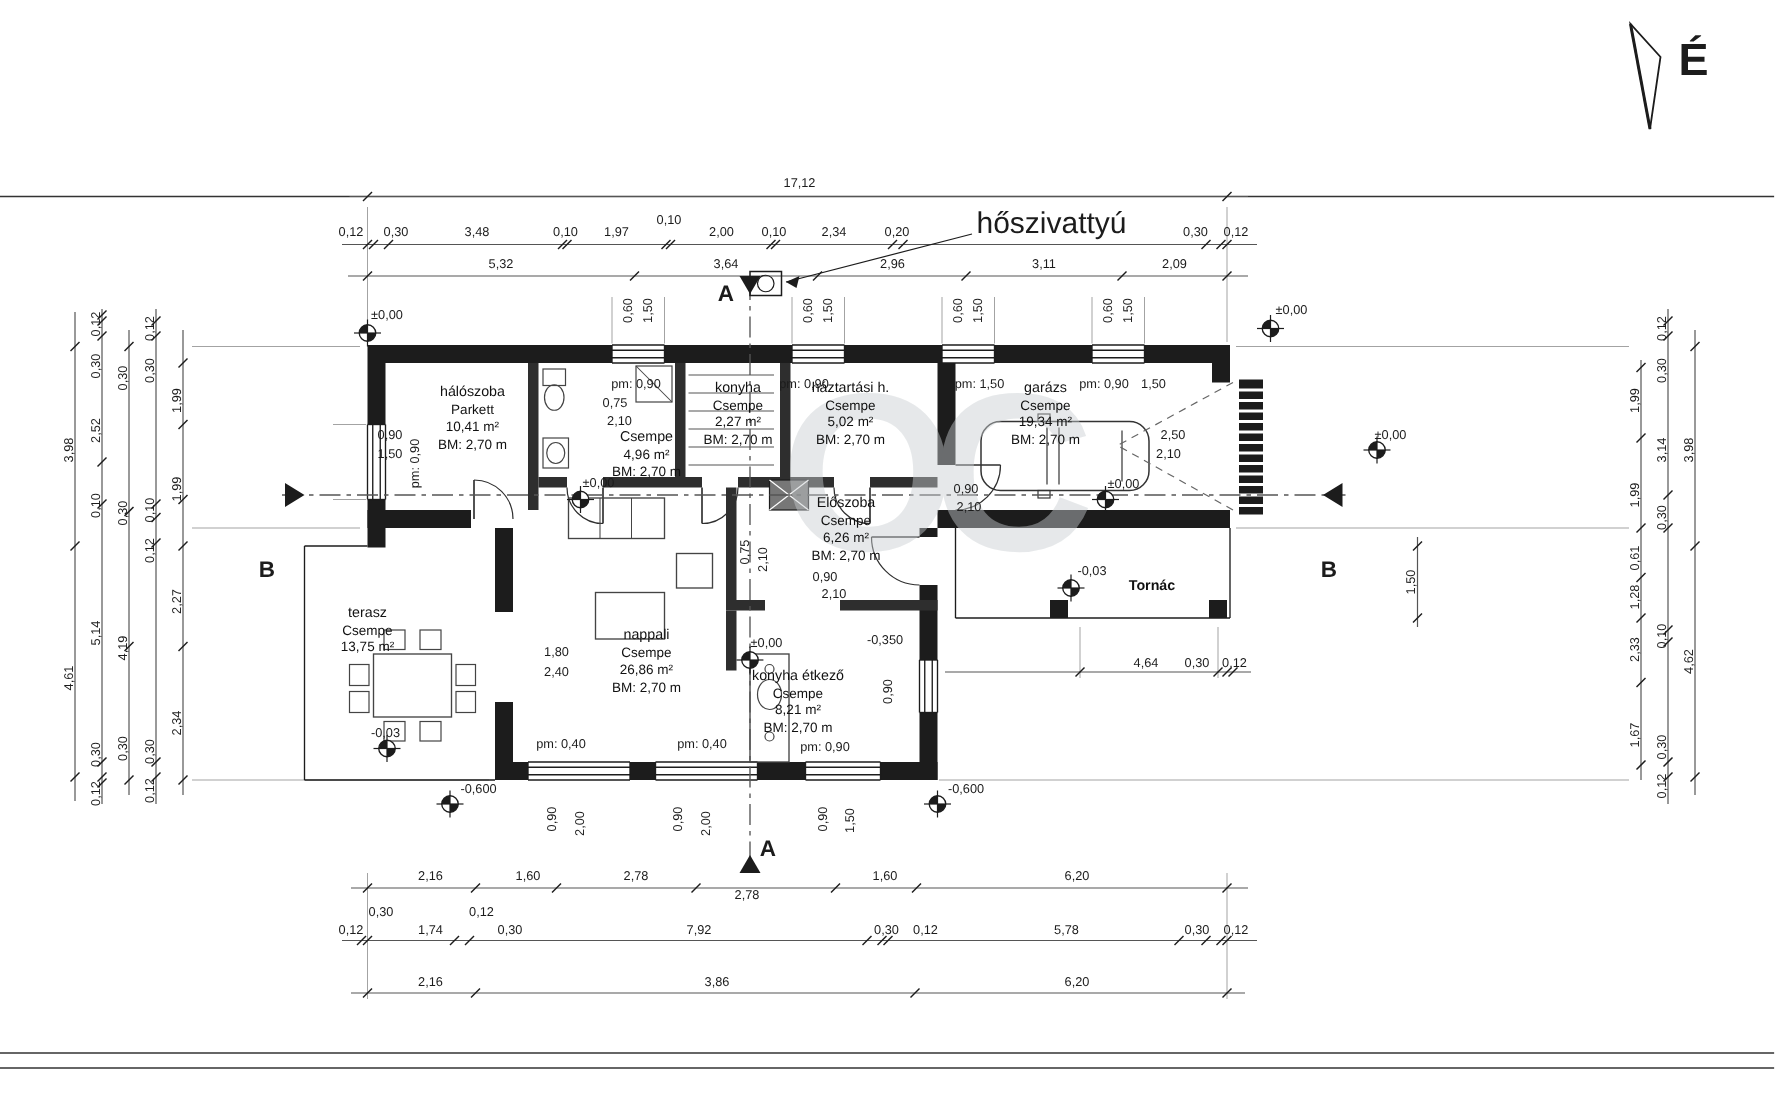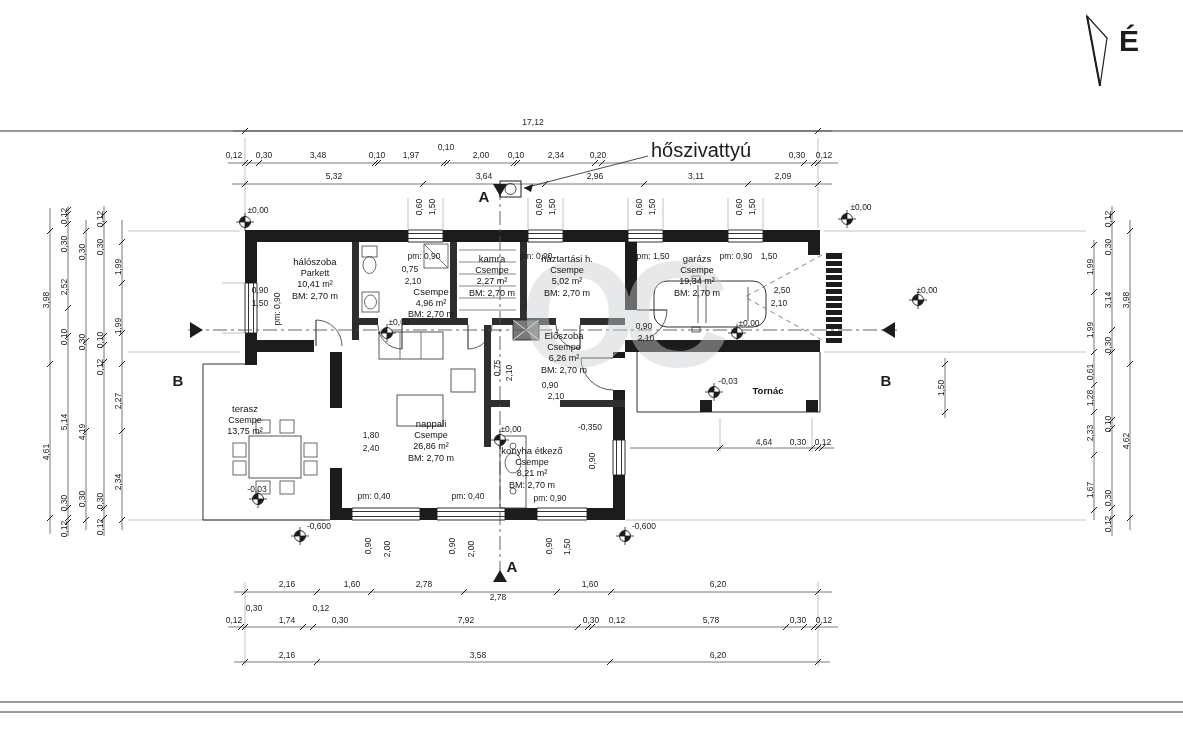--- a/index.html
+++ b/index.html
@@ -508,21 +508,21 @@
       <div class="lbl" style="left: 234px; top: 620px; transform: translate(-50%, -50%);">0,12</div>
       <div class="lbl" style="left: 287px; top: 620px; transform: translate(-50%, -50%);">1,74</div>
       <div class="lbl" style="left: 340px; top: 620px; transform: translate(-50%, -50%);">0,30</div>
       <div class="lbl" style="left: 466px; top: 620px; transform: translate(-50%, -50%);">7,92</div>
       <div class="lbl" style="left: 591px; top: 620px; transform: translate(-50%, -50%);">0,30</div>
       <div class="lbl" style="left: 617px; top: 620px; transform: translate(-50%, -50%);">0,12</div>
       <div class="lbl" style="left: 711px; top: 620px; transform: translate(-50%, -50%);">5,78</div>
       <div class="lbl" style="left: 798px; top: 620px; transform: translate(-50%, -50%);">0,30</div>
       <div class="lbl" style="left: 824px; top: 620px; transform: translate(-50%, -50%);">0,12</div>
       <div class="lbl" style="left: 287px; top: 655px; transform: translate(-50%, -50%);">2,16</div>
-      <div class="lbl" style="left: 478px; top: 655px; transform: translate(-50%, -50%);">3,58</div>
+      <div class="lbl" style="left: 478px; top: 655px; transform: translate(-50%, -50%);">3,86</div>
       <div class="lbl" style="left: 718px; top: 655px; transform: translate(-50%, -50%);">6,20</div>
       <div class="lbl" style="left: 46px; top: 300px; transform: translate(-50%, -50%) rotate(-90deg);">3,98</div>
       <div class="lbl" style="left: 46px; top: 452px; transform: translate(-50%, -50%) rotate(-90deg);">4,61</div>
       <div class="lbl" style="left: 64px; top: 216px; transform: translate(-50%, -50%) rotate(-90deg);">0,12</div>
       <div class="lbl" style="left: 64px; top: 244px; transform: translate(-50%, -50%) rotate(-90deg);">0,30</div>
       <div class="lbl" style="left: 64px; top: 287px; transform: translate(-50%, -50%) rotate(-90deg);">2,52</div>
       <div class="lbl" style="left: 64px; top: 337px; transform: translate(-50%, -50%) rotate(-90deg);">0,10</div>
       <div class="lbl" style="left: 64px; top: 422px; transform: translate(-50%, -50%) rotate(-90deg);">5,14</div>
       <div class="lbl" style="left: 64px; top: 503px; transform: translate(-50%, -50%) rotate(-90deg);">0,30</div>
       <div class="lbl" style="left: 64px; top: 529px; transform: translate(-50%, -50%) rotate(-90deg);">0,12</div>
@@ -564,21 +564,21 @@
         <div>Parkett</div>
         <div>10,41 m²</div>
         <div>BM: 2,70 m</div>
       </div>
       <div class="room" style="left: 431px; top: 286px;">
         <div class="rn">Csempe</div>
         <div>4,96 m²</div>
         <div>BM: 2,70 m</div>
       </div>
       <div class="room" style="left: 492px; top: 253px;">
-        <div class="rn">kamra</div>
+        <div class="rn">konyha</div>
         <div>Csempe</div>
         <div>2,27 m²</div>
         <div>BM: 2,70 m</div>
       </div>
       <div class="room" style="left: 567px; top: 253px;">
         <div class="rn">háztartási h.</div>
         <div>Csempe</div>
         <div>5,02 m²</div>
         <div>BM: 2,70 m</div>
       </div>

